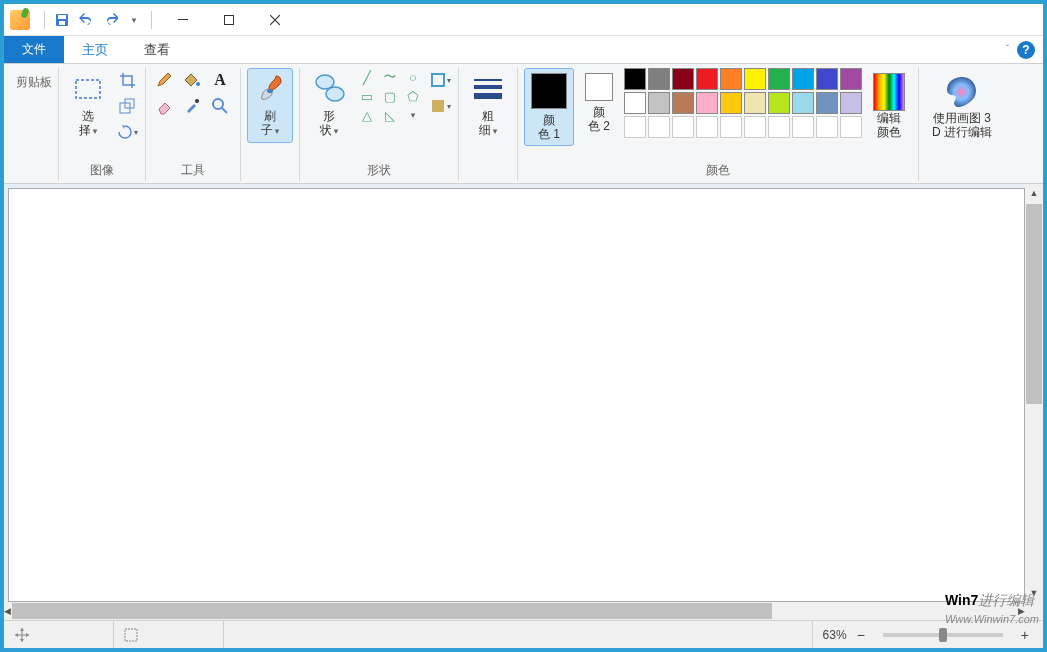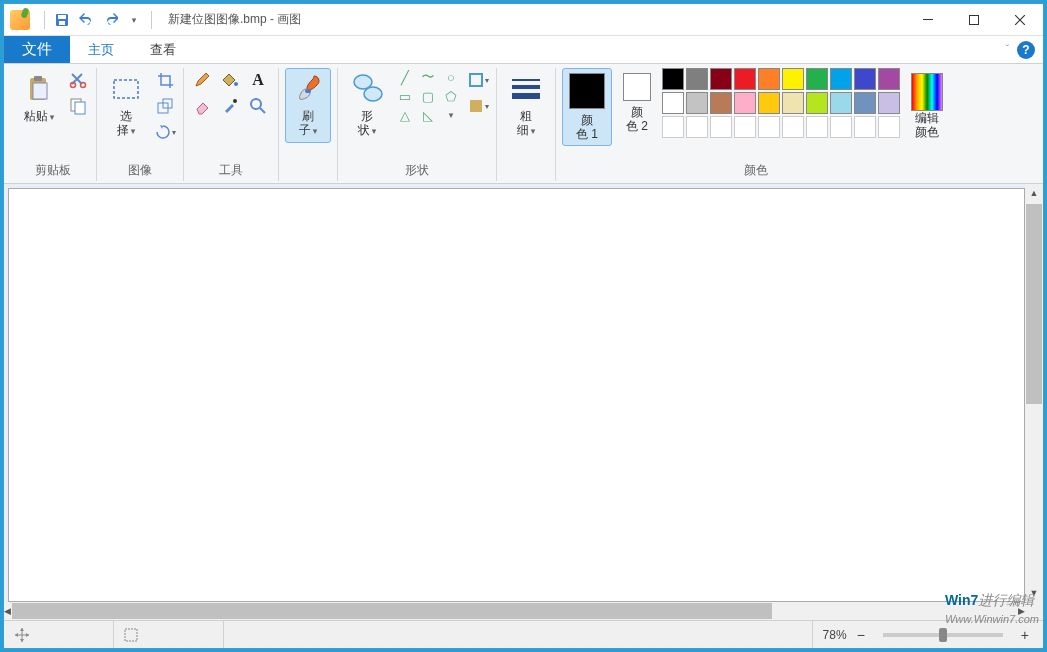--- a/index.html
+++ b/index.html
@@ -9,21 +9,21 @@
 .app-icon { width: 20px; height: 20px; margin: 0 6px; background: linear-gradient(135deg,#ffcc66,#ff9933); border-radius: 3px; position: relative; }
 .app-icon::after { content:""; position:absolute; width:6px; height:10px; background:#5a3; border-radius:3px; top:-2px; right:2px; transform:rotate(20deg); }
 .qat { display:flex; align-items:center; gap:2px; padding:0 4px; }
 .qat-sep { width:1px; height:18px; background:#ccc; margin:0 4px; }
 .qat-btn { width:22px; height:22px; display:flex; align-items:center; justify-content:center; cursor:pointer; }
 .title-text { flex:1; font-size:12px; color:#555; padding-left:8px; }
 .win-controls { display:flex; }
 .win-btn { width:46px; height:30px; display:flex; align-items:center; justify-content:center; cursor:pointer; font-size:11px; }
 
 .menubar { height:28px; display:flex; align-items:stretch; background:#fff; border-bottom:1px solid #d0d0d0; position:relative; }
-.menu-file { background:#1979ca; color:#fff; font-size:15px; padding:0 18px; display:flex; align-items:center; cursor:pointer; }
+.menu-file { background:#1979ca; color:#fff; font-size:12px; padding:0 18px; display:flex; align-items:center; cursor:pointer; }
 .menu-tab { font-size:13px; padding:0 18px; display:flex; align-items:center; cursor:pointer; color:#444; }
 .menu-tab.active { color:#1979ca; }
 .menu-right { margin-left:auto; display:flex; align-items:center; padding-right:8px; gap:8px; }
 .help-icon { width:18px; height:18px; border-radius:50%; background:#1979ca; color:#fff; display:flex; align-items:center; justify-content:center; font-size:12px; font-weight:bold; cursor:pointer; }
 
 .ribbon { background:#f5f6f7; border-bottom:1px solid #d0d0d0; display:flex; padding:4px 6px 2px; }
 .rgroup { display:flex; flex-direction:column; align-items:center; padding:0 6px; border-right:1px solid #d8d8d8; }
 .rgroup:last-child { border-right:none; }
 .rgroup-body { display:flex; align-items:flex-start; gap:4px; min-height:88px; }
 .rgroup-label { font-size:12px; color:#666; margin-top:4px; padding:2px 0; }
@@ -50,21 +50,21 @@
 .scroll-thumb { background:#c0c0c0; margin:1px; flex:0 0 auto; }
 .hscroll { height:18px; background:#f0f0f0; display:flex; }
 
 .statusbar { height:28px; background:#f0f0f0; border-top:1px solid #d0d0d0; display:flex; align-items:center; font-size:12px; color:#444; }
 .status-seg { padding:0 10px; border-right:1px solid #d0d0d0; height:100%; display:flex; align-items:center; gap:6px; min-width:110px; }
 .status-fill { flex:1; }
 .zoom-slider { width:120px; height:4px; background:#ccc; position:relative; margin:0 8px; }
 .zoom-slider::before { content:""; position:absolute; left:50%; top:-5px; width:8px; height:14px; background:#888; border-radius:2px; transform:translateX(-50%); }
 .zoom-btn { cursor:pointer; font-size:14px; padding:0 4px; }
 .watermark { position:absolute; right:8px; bottom:26px; font-size:14px; color:#888; font-style:italic; pointer-events:none; }
-.watermark b { color:#0369a1; font-style:normal; }
+.watermark b { color:#000000; font-style:normal; }
 
 svg { display:block; }
 </style>
 </head>
 <body>
 
 <div class="window">
 
   <div class="titlebar">
     <div class="app-icon"></div>
@@ -85,21 +85,20 @@
       <div class="qat-btn">
         <svg width="16" height="16">
             <path d="M4 8a4 4 0 0 1 4-4h5l-3-3 1-1 5 5-5 5-1-1 3-3H8a3 3 0 0 0 0 6" fill="#3a7bd5" transform="translate(1,1)"></path>
           </svg>
       </div>
       <div class="qat-btn">
           <span style="font-size:9px;color:#666">▾</span>
         </div>
       <span class="qat-sep"></span>
     </div>
-    <div class="title-text">新建位图图像.bmp - 画图</div>
     <div class="win-controls">
       <div class="win-btn">
           <svg width="10" height="1">
             <rect width="10" height="1" fill="#333"></rect>
           </svg>
         </div>
       <div class="win-btn">
           <svg width="10" height="10">
             <rect x="0.5" y="0.5" width="9" height="9" fill="none" stroke="#333"></rect>
           </svg>
@@ -120,47 +119,20 @@
       <span style="font-size:10px;color:#888;cursor:pointer">ˇ</span>
       <div class="help-icon">
           <span>?</span>
         </div>
     </div>
   </div>
 
   <div class="ribbon">
 
     <div class="rgroup">
-      <div class="rgroup-body">
-        <div class="big-btn">
-          <div class="icn">
-              <svg width="30" height="30">
-                <rect x="6" y="4" width="16" height="22" fill="#c8a96a" rx="2"></rect>
-                <rect x="10" y="2" width="8" height="5" fill="#888" rx="1"></rect>
-                <rect x="9" y="9" width="14" height="16" fill="#e8f0ff" stroke="#88a"></rect>
-              </svg>
-            </div>
-          <div class="lbl dd">粘贴</div>
-        </div>
-        <div class="small-col">
-          <div class="small-btn">
-              <svg width="18" height="18">
-                <path d="M3 3l10 10M13 3L3 13" stroke="#5a8bd0" stroke-width="2"></path>
-                <circle cx="4" cy="14" r="2.5" fill="none" stroke="#d05a5a" stroke-width="1.5"></circle>
-                <circle cx="14" cy="14" r="2.5" fill="none" stroke="#d05a5a" stroke-width="1.5"></circle>
-              </svg>
-            </div>
-          <div class="small-btn">
-              <svg width="18" height="18">
-                <rect x="2" y="2" width="10" height="12" fill="#fff" stroke="#888"></rect>
-                <rect x="6" y="5" width="10" height="12" fill="#fff" stroke="#5a8bd0"></rect>
-              </svg>
-            </div>
-        </div>
-      </div>
       <div class="rgroup-label">剪贴板</div>
     </div>
 
     <div class="rgroup">
       <div class="rgroup-body">
         <div class="big-btn">
           <div class="icn">
               <svg width="30" height="24">
                 <rect x="3" y="3" width="24" height="18" fill="none" stroke="#4a7bc0" stroke-dasharray="3,2" stroke-width="1.5"></rect>
               </svg>
@@ -354,20 +326,41 @@
           </div>
         <div class="big-btn">
           <div class="rainbow"></div>
           <div class="lbl">编辑
 颜色</div>
         </div>
       </div>
       <div class="rgroup-label">颜色</div>
     </div>
 
+    <div class="rgroup">
+      <div class="rgroup-body">
+        <div class="big-btn">
+          <div class="paint3d-icn">
+              <svg width="38" height="38">
+                <defs>
+                  <radialGradient id="b3">
+                    <stop offset="0" stop-color="#ff80c0"></stop>
+                    <stop offset=".5" stop-color="#80c0ff"></stop>
+                    <stop offset="1" stop-color="#4060a0"></stop>
+                  </radialGradient>
+                </defs>
+                <path d="M19 4c8 0 14 6 14 14 0 4-2 8-6 11s-8 5-12 5c-2 0-4-2-4-4s2-3 2-5-2-3-4-3-5-2-5-5c0-8 7-13 15-13z" fill="url(#b3)"></path>
+              </svg>
+            </div>
+          <div class="lbl">使用画图 3
+D 进行编辑</div>
+        </div>
+      </div>
+      <div class="rgroup-label"></div>
+    </div>
 
   </div>
 
   <div class="canvas-area">
     <div style="flex:1;display:flex;flex-direction:column">
       <div style="flex:1;display:flex">
         <div class="canvas-scroll"></div>
         <div class="vscroll">
           <div class="scroll-btn">▲</div>
           <div class="scroll-thumb" style="height:200px;margin-top:2px"></div>
@@ -394,21 +387,21 @@
       <span></span>
     </div>
     <div class="status-seg">
       <svg width="14" height="14">
           <rect x="1" y="1" width="12" height="12" fill="none" stroke="#888" stroke-dasharray="2,1"></rect>
         </svg>
       <span></span>
     </div>
     <div class="status-seg status-fill"></div>
     <div class="status-seg" style="border-right:none">
-      <span>78%</span>
+      <span>63%</span>
       <span class="zoom-btn">−</span>
       <div class="zoom-slider"></div>
       <span class="zoom-btn">+</span>
     </div>
   </div>
 
   <div class="watermark">
     <b>Win7</b><span>进行编辑</span><br>
     <span style="font-size:11px">Www.Winwin7.com</span>
   </div>

